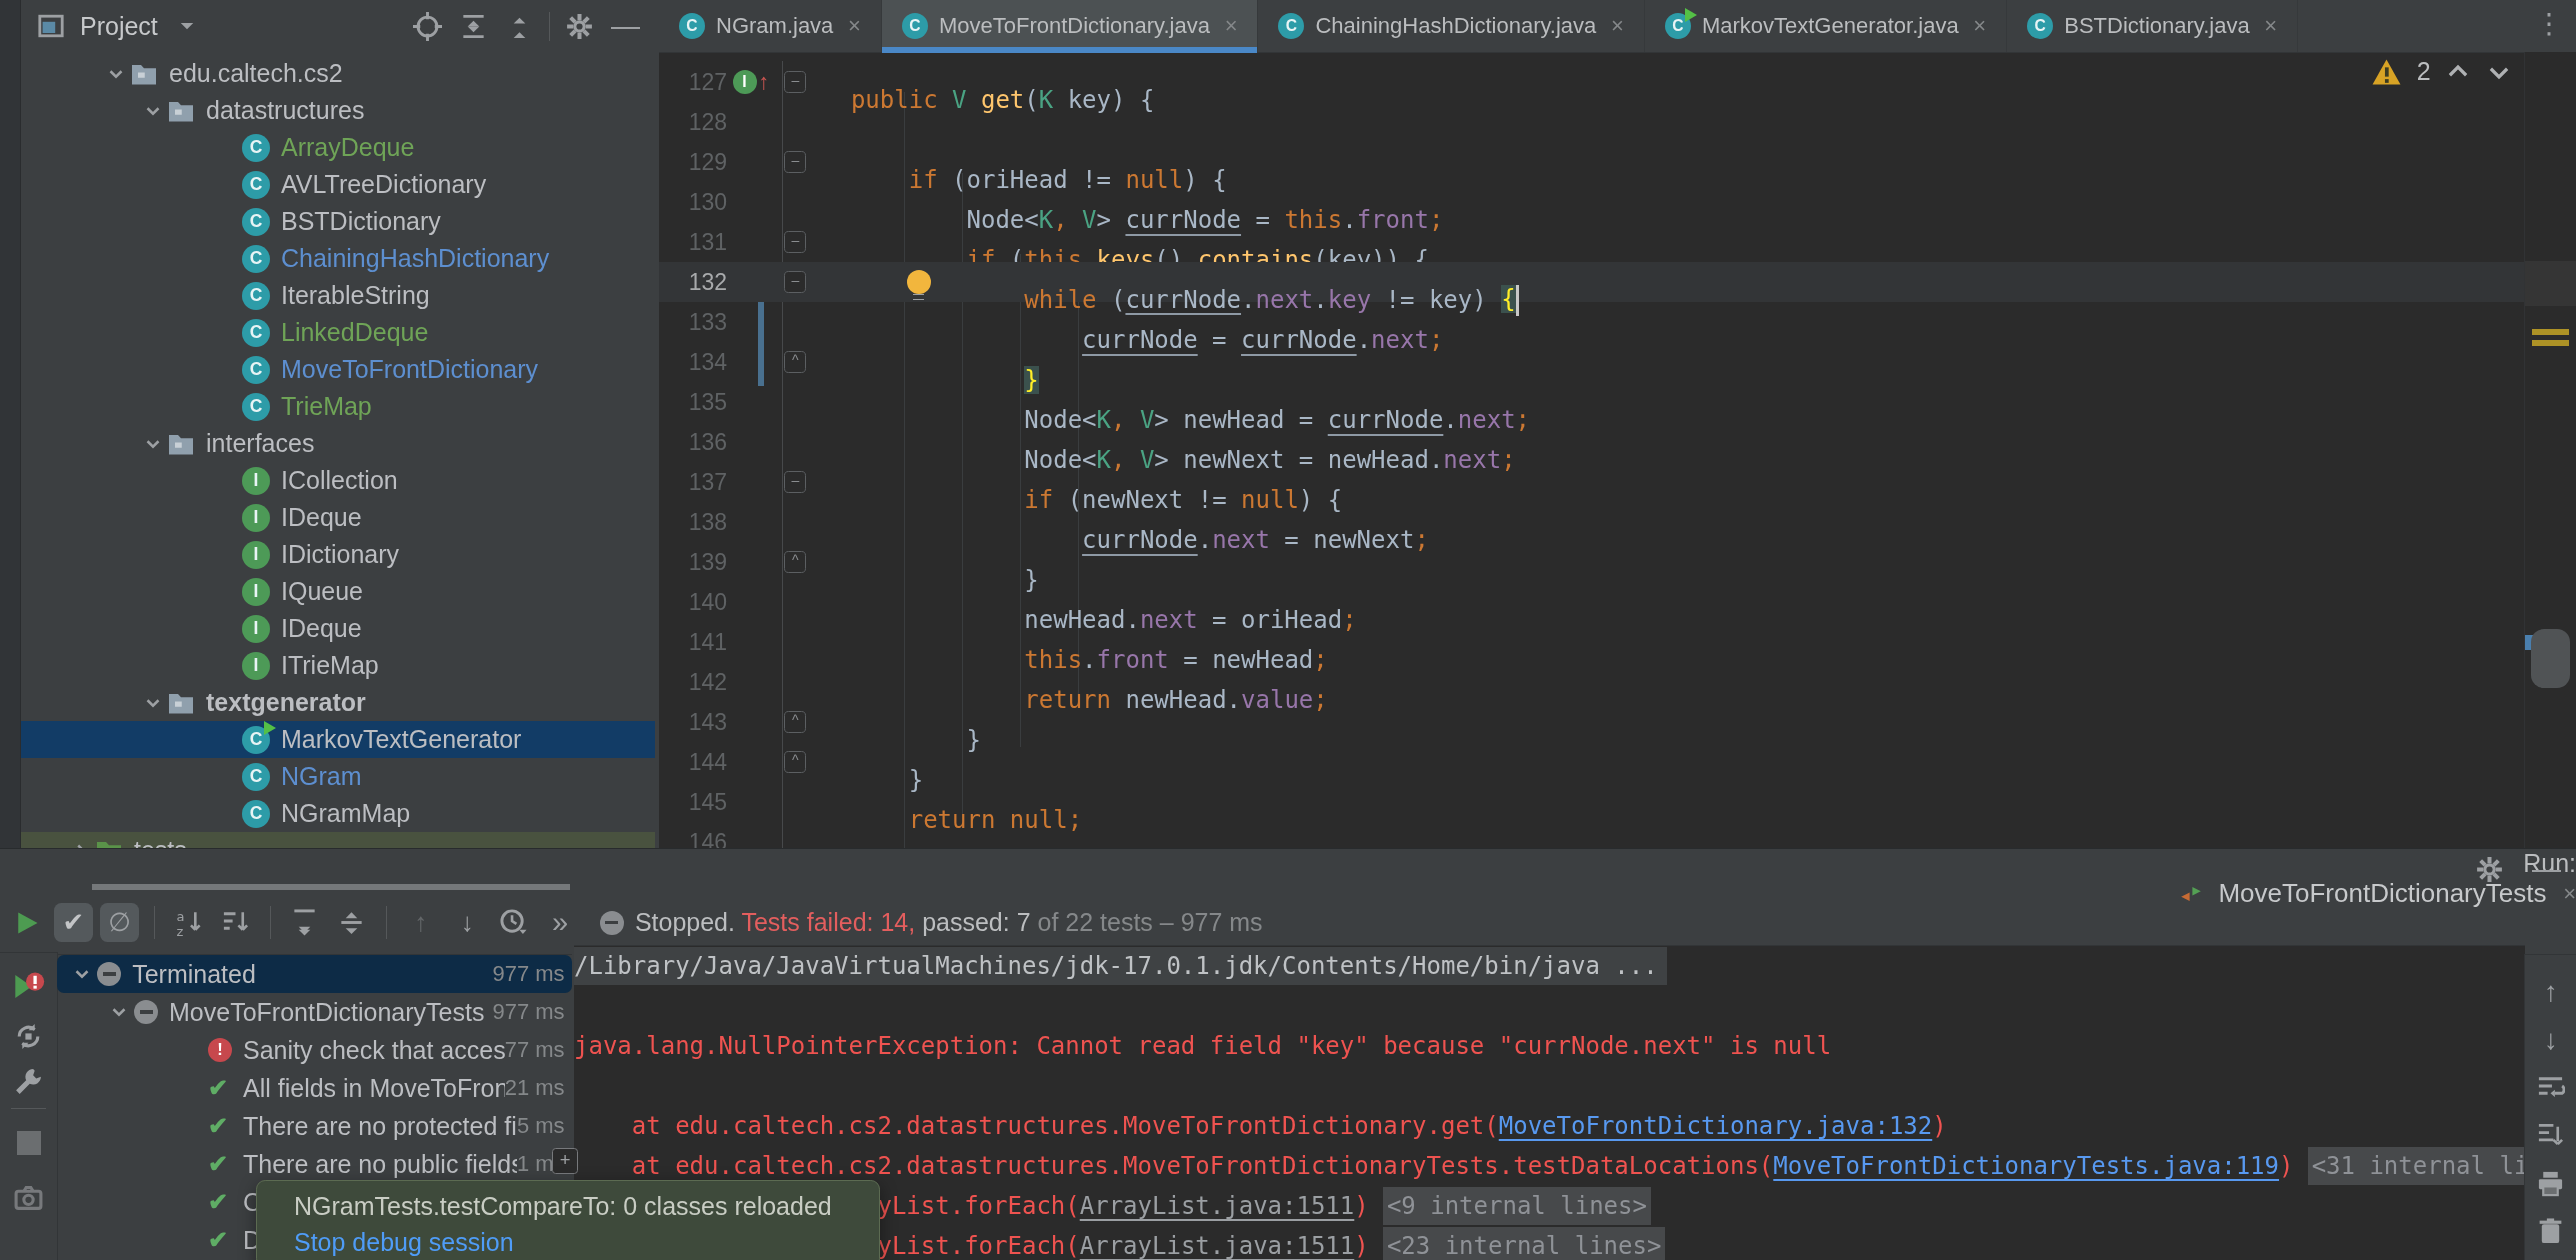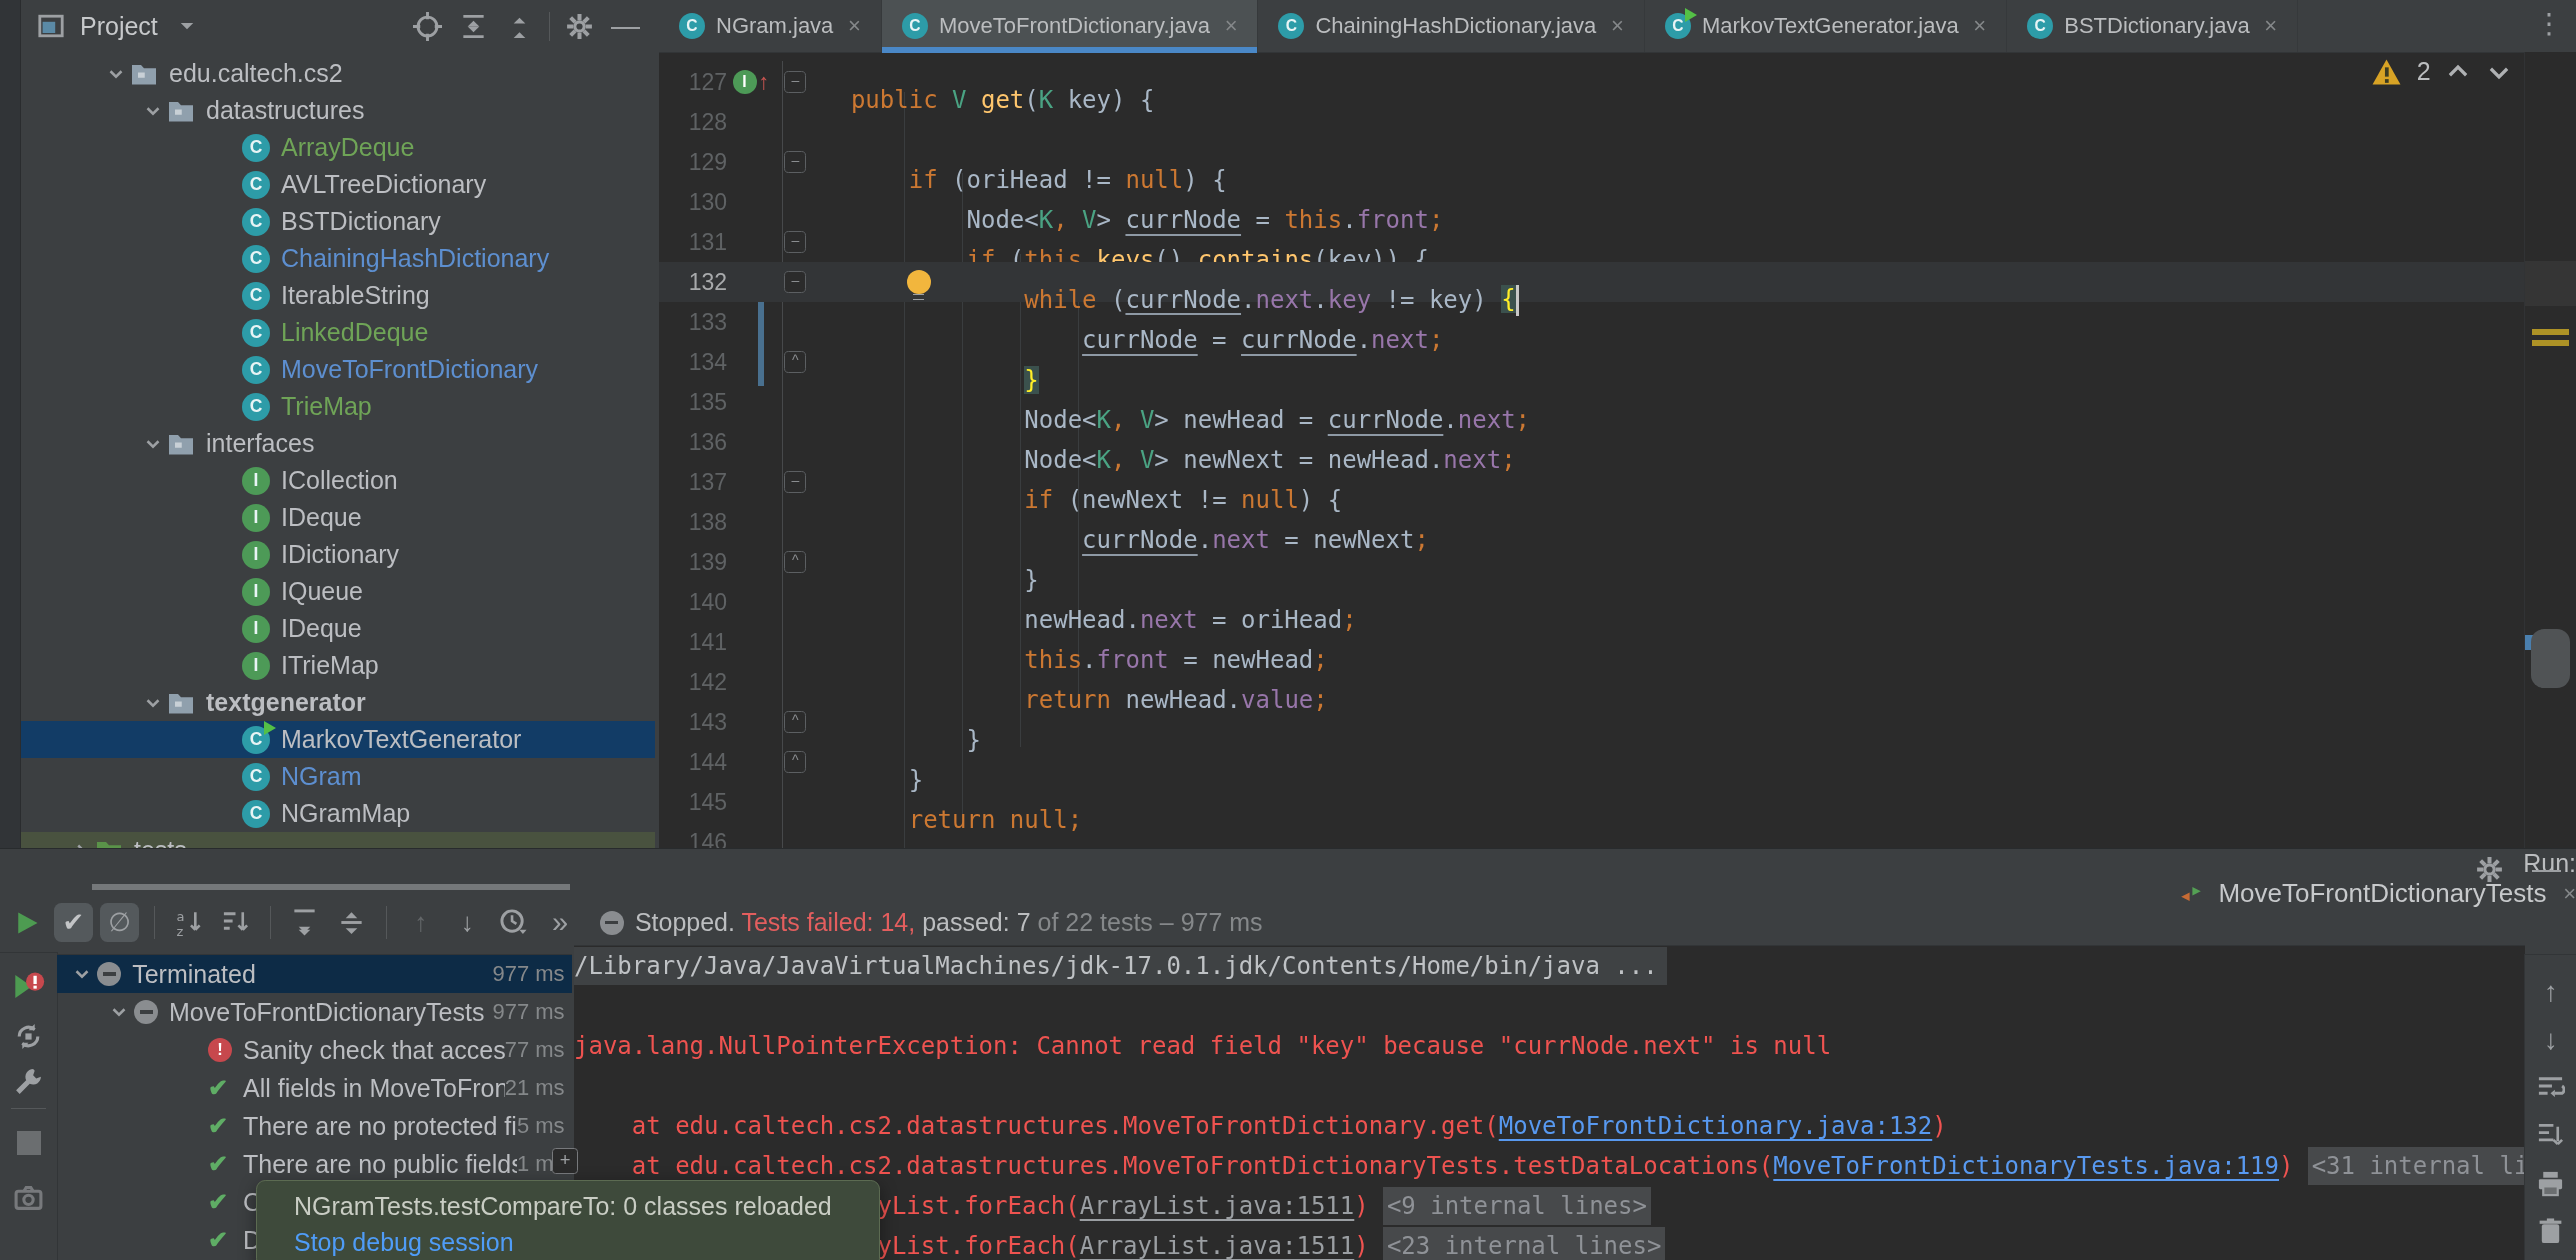--- a/index.html
+++ b/index.html
@@ -649,21 +649,21 @@
         <svg width="31" height="31" viewBox="0 0 20 20">
             <rect x="2" y="6" width="16" height="11" rx="1.5" fill="none" stroke="#77797c" stroke-width="2"></rect>
             <path d="M7 6l1.5-2.5h3L13 6" fill="none" stroke="#77797c" stroke-width="2"></path>
             <circle cx="10" cy="11.5" r="3" fill="none" stroke="#77797c" stroke-width="2"></circle>
           </svg>
       </span>
       <span class="railbtn" style="top:299px;font-size:26px;">»</span>
     </div>
 
     <div id="testtree">
-        <div class="trow sel" style="padding-left: 9.2px;">
+        <div class="trow sel" style="padding-left: 9.2px; border-radius: 7px;">
           <span class="tchevbox">
             <svg width="22" height="22" viewBox="0 0 16 16">
               <path d="M4 6l4 4 4-4" fill="none" stroke="#9da0a3" stroke-width="1.8"></path>
             </svg>
           </span>
           <span class="ticn">
             <span class="sico">
               <span></span>
             </span>
           </span>

